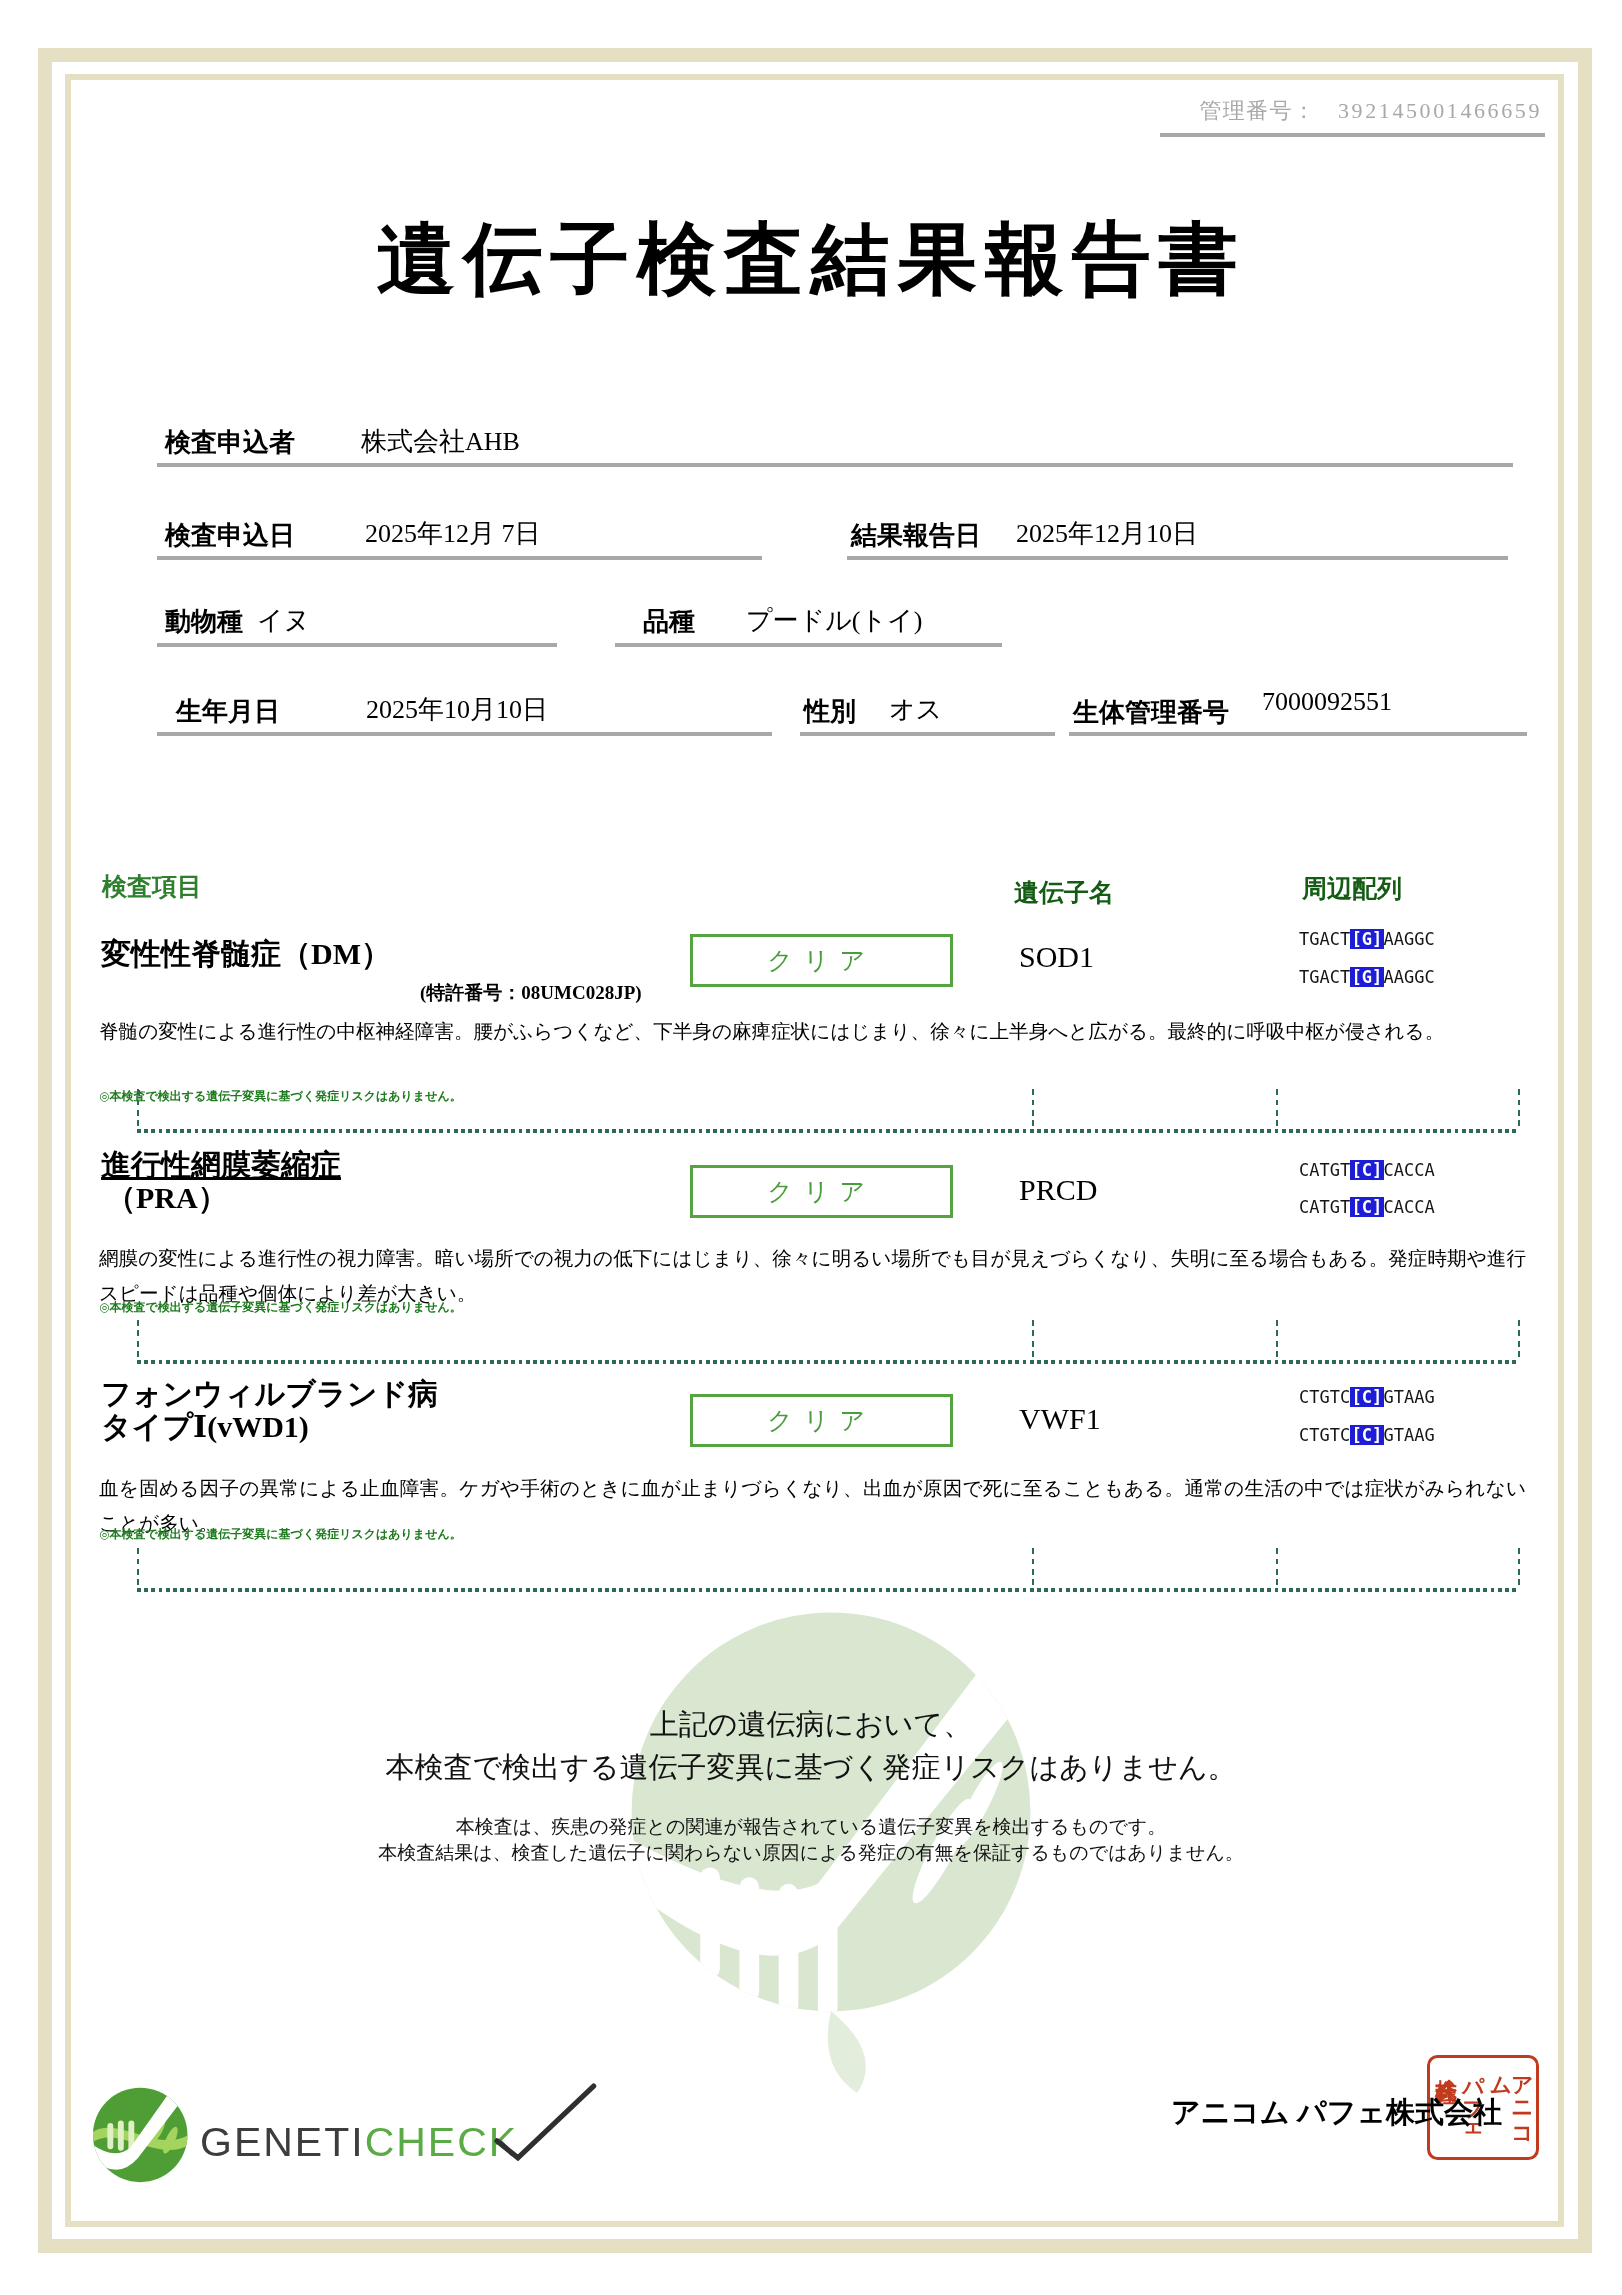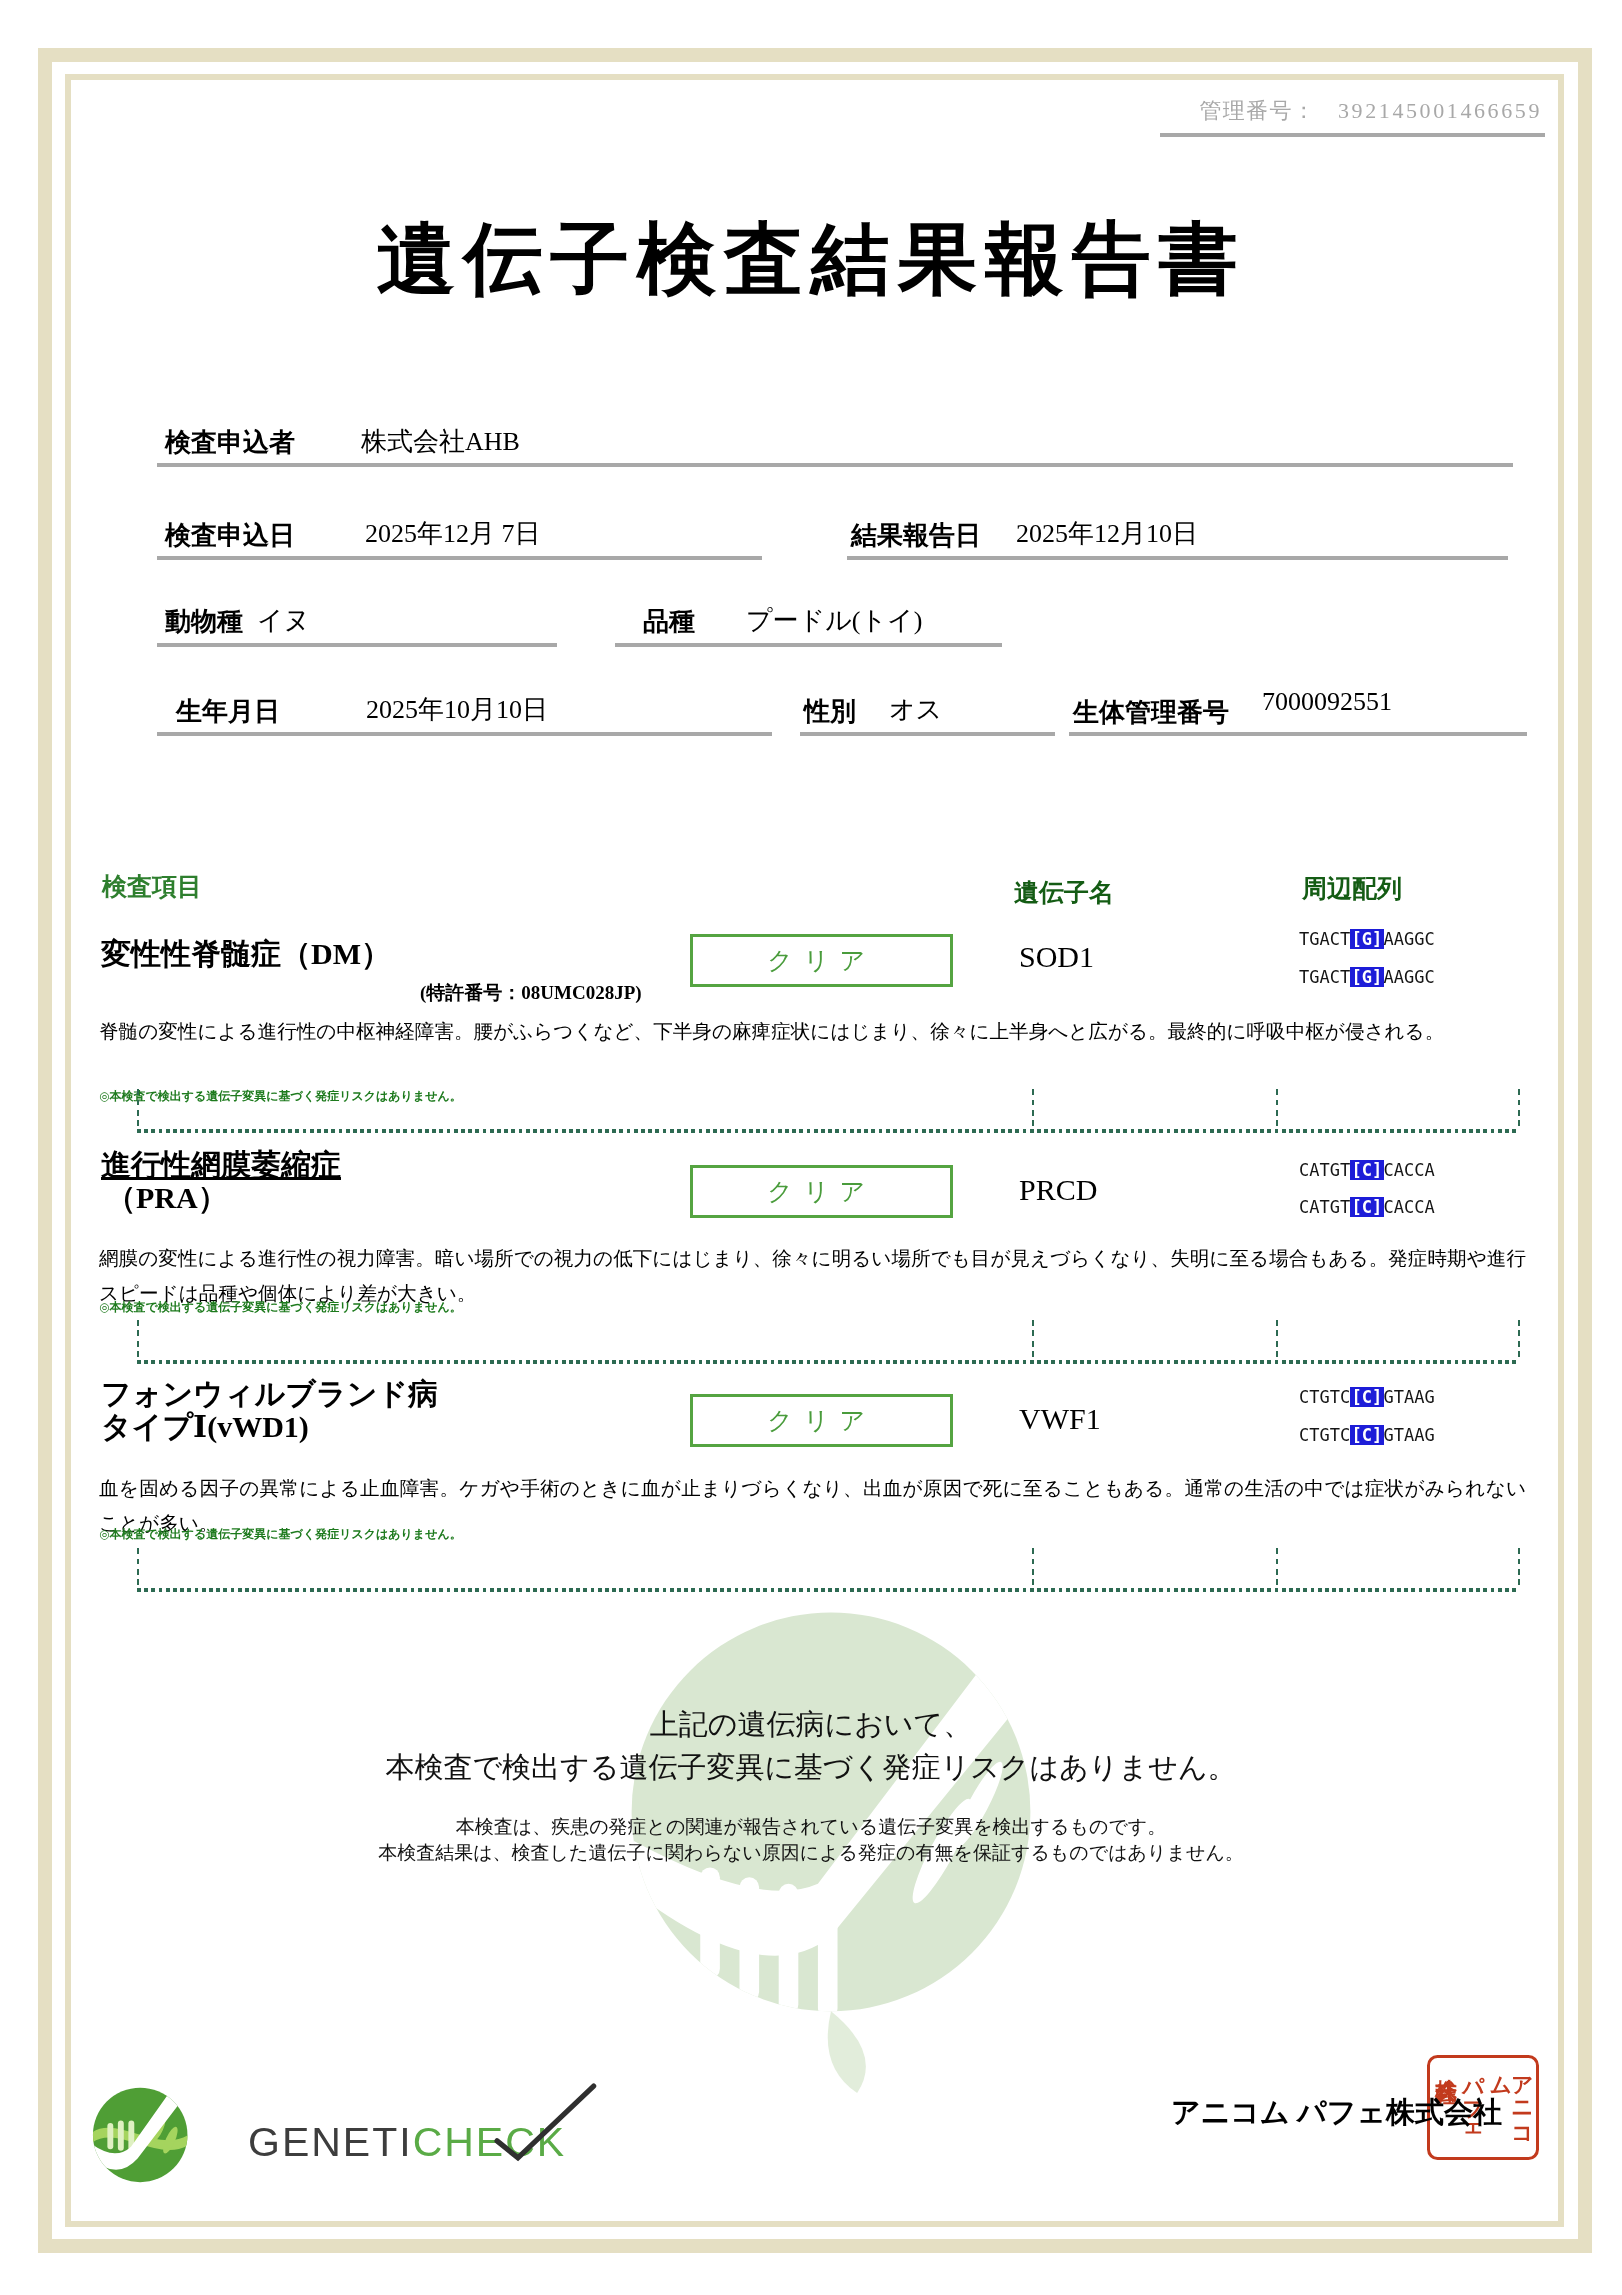--- a/index.html
+++ b/index.html
@@ -34,21 +34,21 @@
   .tick{position:absolute;width:2px;height:38px;
         background:repeating-linear-gradient(180deg,#2d6a52 0 5.9px,rgba(0,0,0,0) 5.9px 10.5px);}
   
   .sum-big{position:absolute;left:0;right:0;text-align:center;font-size:29px;
            font-family:"Liberation Sans","DejaVu Sans",sans-serif;color:#111;}
   .sum-note{position:absolute;left:0;right:0;text-align:center;font-size:19px;
             font-family:"Liberation Sans","DejaVu Sans",sans-serif;color:#111;}
   
   .brand{position:absolute;left:200px;top:2119px;font-size:41px;letter-spacing:2px;
          font-family:"Liberation Sans","DejaVu Sans",sans-serif;font-weight:500;white-space:nowrap;}
-  .brand .dark{color:#3d3d3d;margin-left:48px;} .brand .green{color:#5aab46;}
+  .brand .dark{color:#3d3d3d;} .brand .green{color:#5aab46;}
   .company{position:absolute;left:1171px;top:2093px;font-size:29px;font-weight:700;white-space:nowrap;z-index:3;}
   .stamp{position:absolute;left:1427px;top:2055px;width:98px;height:94px;border:3.9px solid #c23a1d;
          border-radius:10.5px;z-index:2;display:flex;flex-direction:row-reverse;justify-content:space-between;
          padding:2.6px 3.9px;background:rgba(255,255,255,0);}
   .stamp .col{writing-mode:vertical-rl;text-orientation:upright;font-size:21.6px;line-height:1;
               color:#c23a1d;font-weight:700;letter-spacing:1.3px;}
   .wm{position:absolute;left:602px;top:1570px;z-index:0;}
   .content{position:relative;z-index:1;}
 </style>
 </head>

